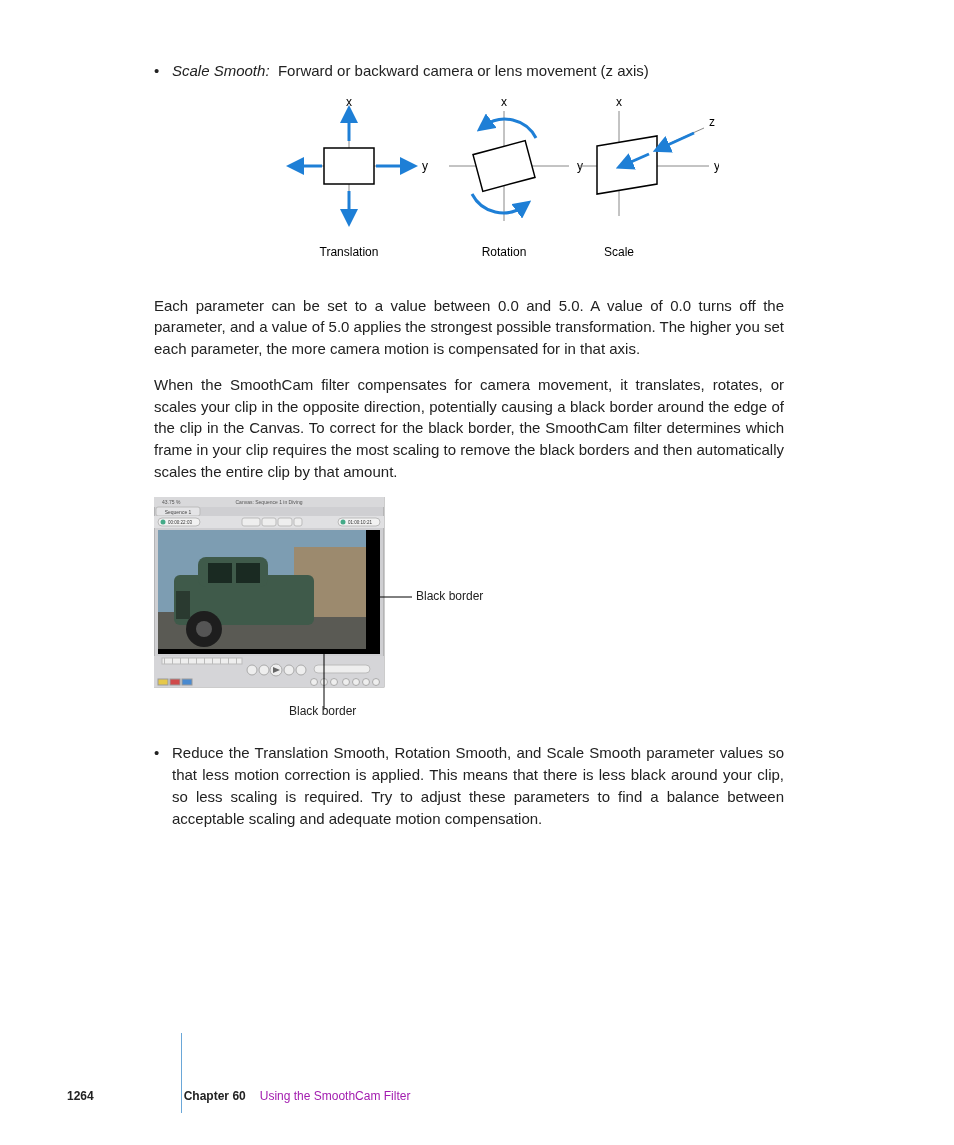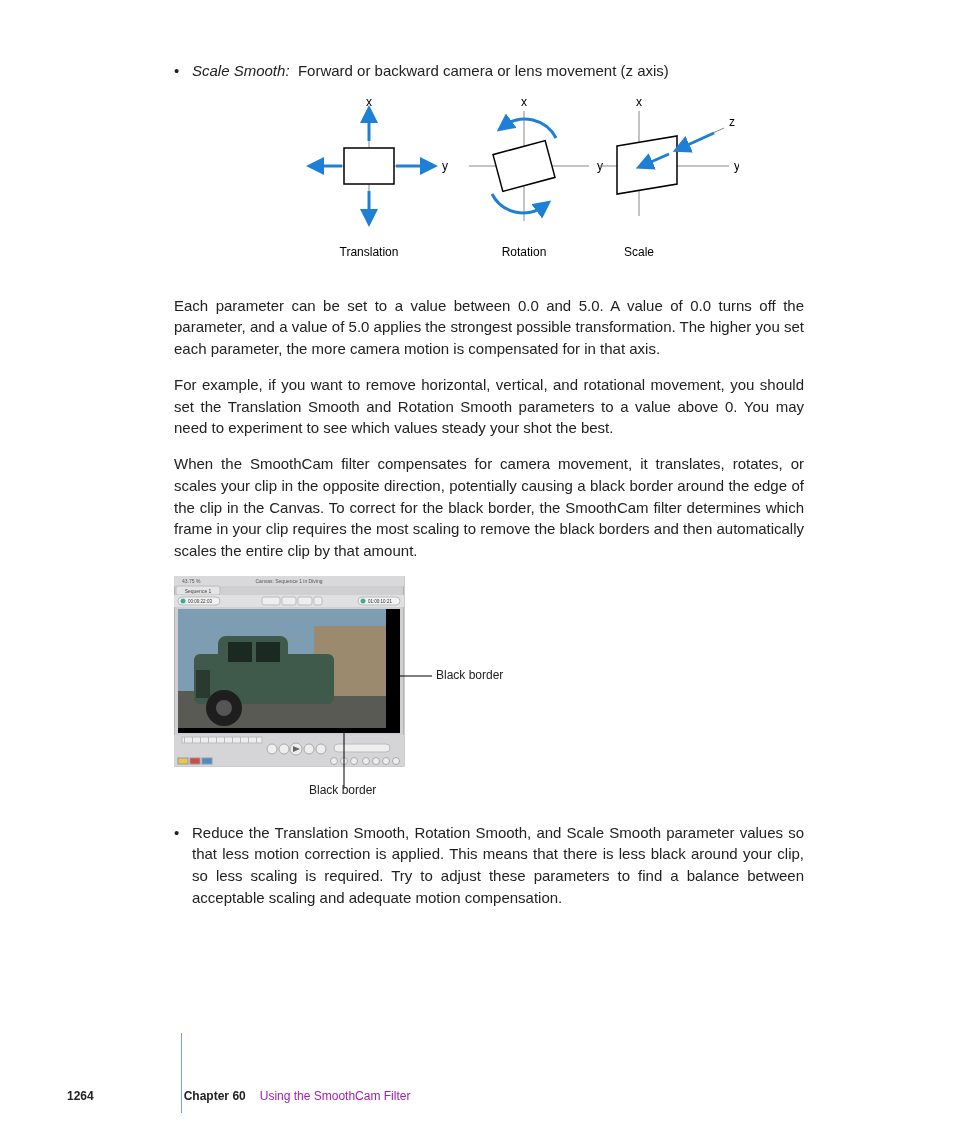--- a/index.html
+++ b/index.html
@@ -12,21 +12,21 @@
     background: #fff;
   }
   .page {
     width: 954px;
     height: 1145px;
     position: relative;
     box-sizing: border-box;
     padding: 60px 90px 0 90px;
   }
   .content {
-    margin-left: 84px;
+    margin-left: 64px;
     width: 630px;
   }
   ul.bullet {
     list-style: none;
     padding: 0;
     margin: 0 0 12px 0;
   }
   ul.bullet li {
     position: relative;
     padding-left: 18px;
@@ -157,21 +157,20 @@
           <polygon points="18,50 78,40 78,88 18,98" fill="#fff" stroke="#000" stroke-width="1.5"></polygon>
 
           <line x1="115" y1="37" x2="82" y2="52" stroke="#1e7fd6" stroke-width="3" marker-end="url(#ah)"></line>
           <line x1="70" y1="58" x2="45" y2="69" stroke="#1e7fd6" stroke-width="3" marker-end="url(#ah)"></line>
           <text x="40" y="160" text-anchor="middle" font-size="12">Scale</text>
         </g>
       </svg>
     </div>
 
     <p>Each parameter can be set to a value between 0.0 and 5.0. A value of 0.0 turns off the parameter, and a value of 5.0 applies the strongest possible transformation. The higher you set each parameter, the more camera motion is compensated for in that axis.</p>
-    <p>For example, if you want to remove horizontal, vertical, and rotational movement, you should set the Translation Smooth and Rotation Smooth parameters to a value above 0. You may need to experiment to see which values steady your shot the best.</p>
 
     <p>When the SmoothCam filter compensates for camera movement, it translates, rotates, or scales your clip in the opposite direction, potentially causing a black border around the edge of the clip in the Canvas. To correct for the black border, the SmoothCam filter determines which frame in your clip requires the most scaling to remove the black borders and then automatically scales the entire clip by that amount.</p>
 
     <div class="figure2">
       <svg width="380" height="220" viewBox="0 0 380 220">
 
         <rect x="0" y="0" width="230" height="190" fill="#cfcfd2" stroke="#9a9a9a"></rect>
 
         <rect x="0" y="0" width="230" height="10" fill="#d9d9db"></rect>
         <text x="115" y="7" text-anchor="middle" font-size="5" fill="#555">Canvas: Sequence 1 in Diving</text>

